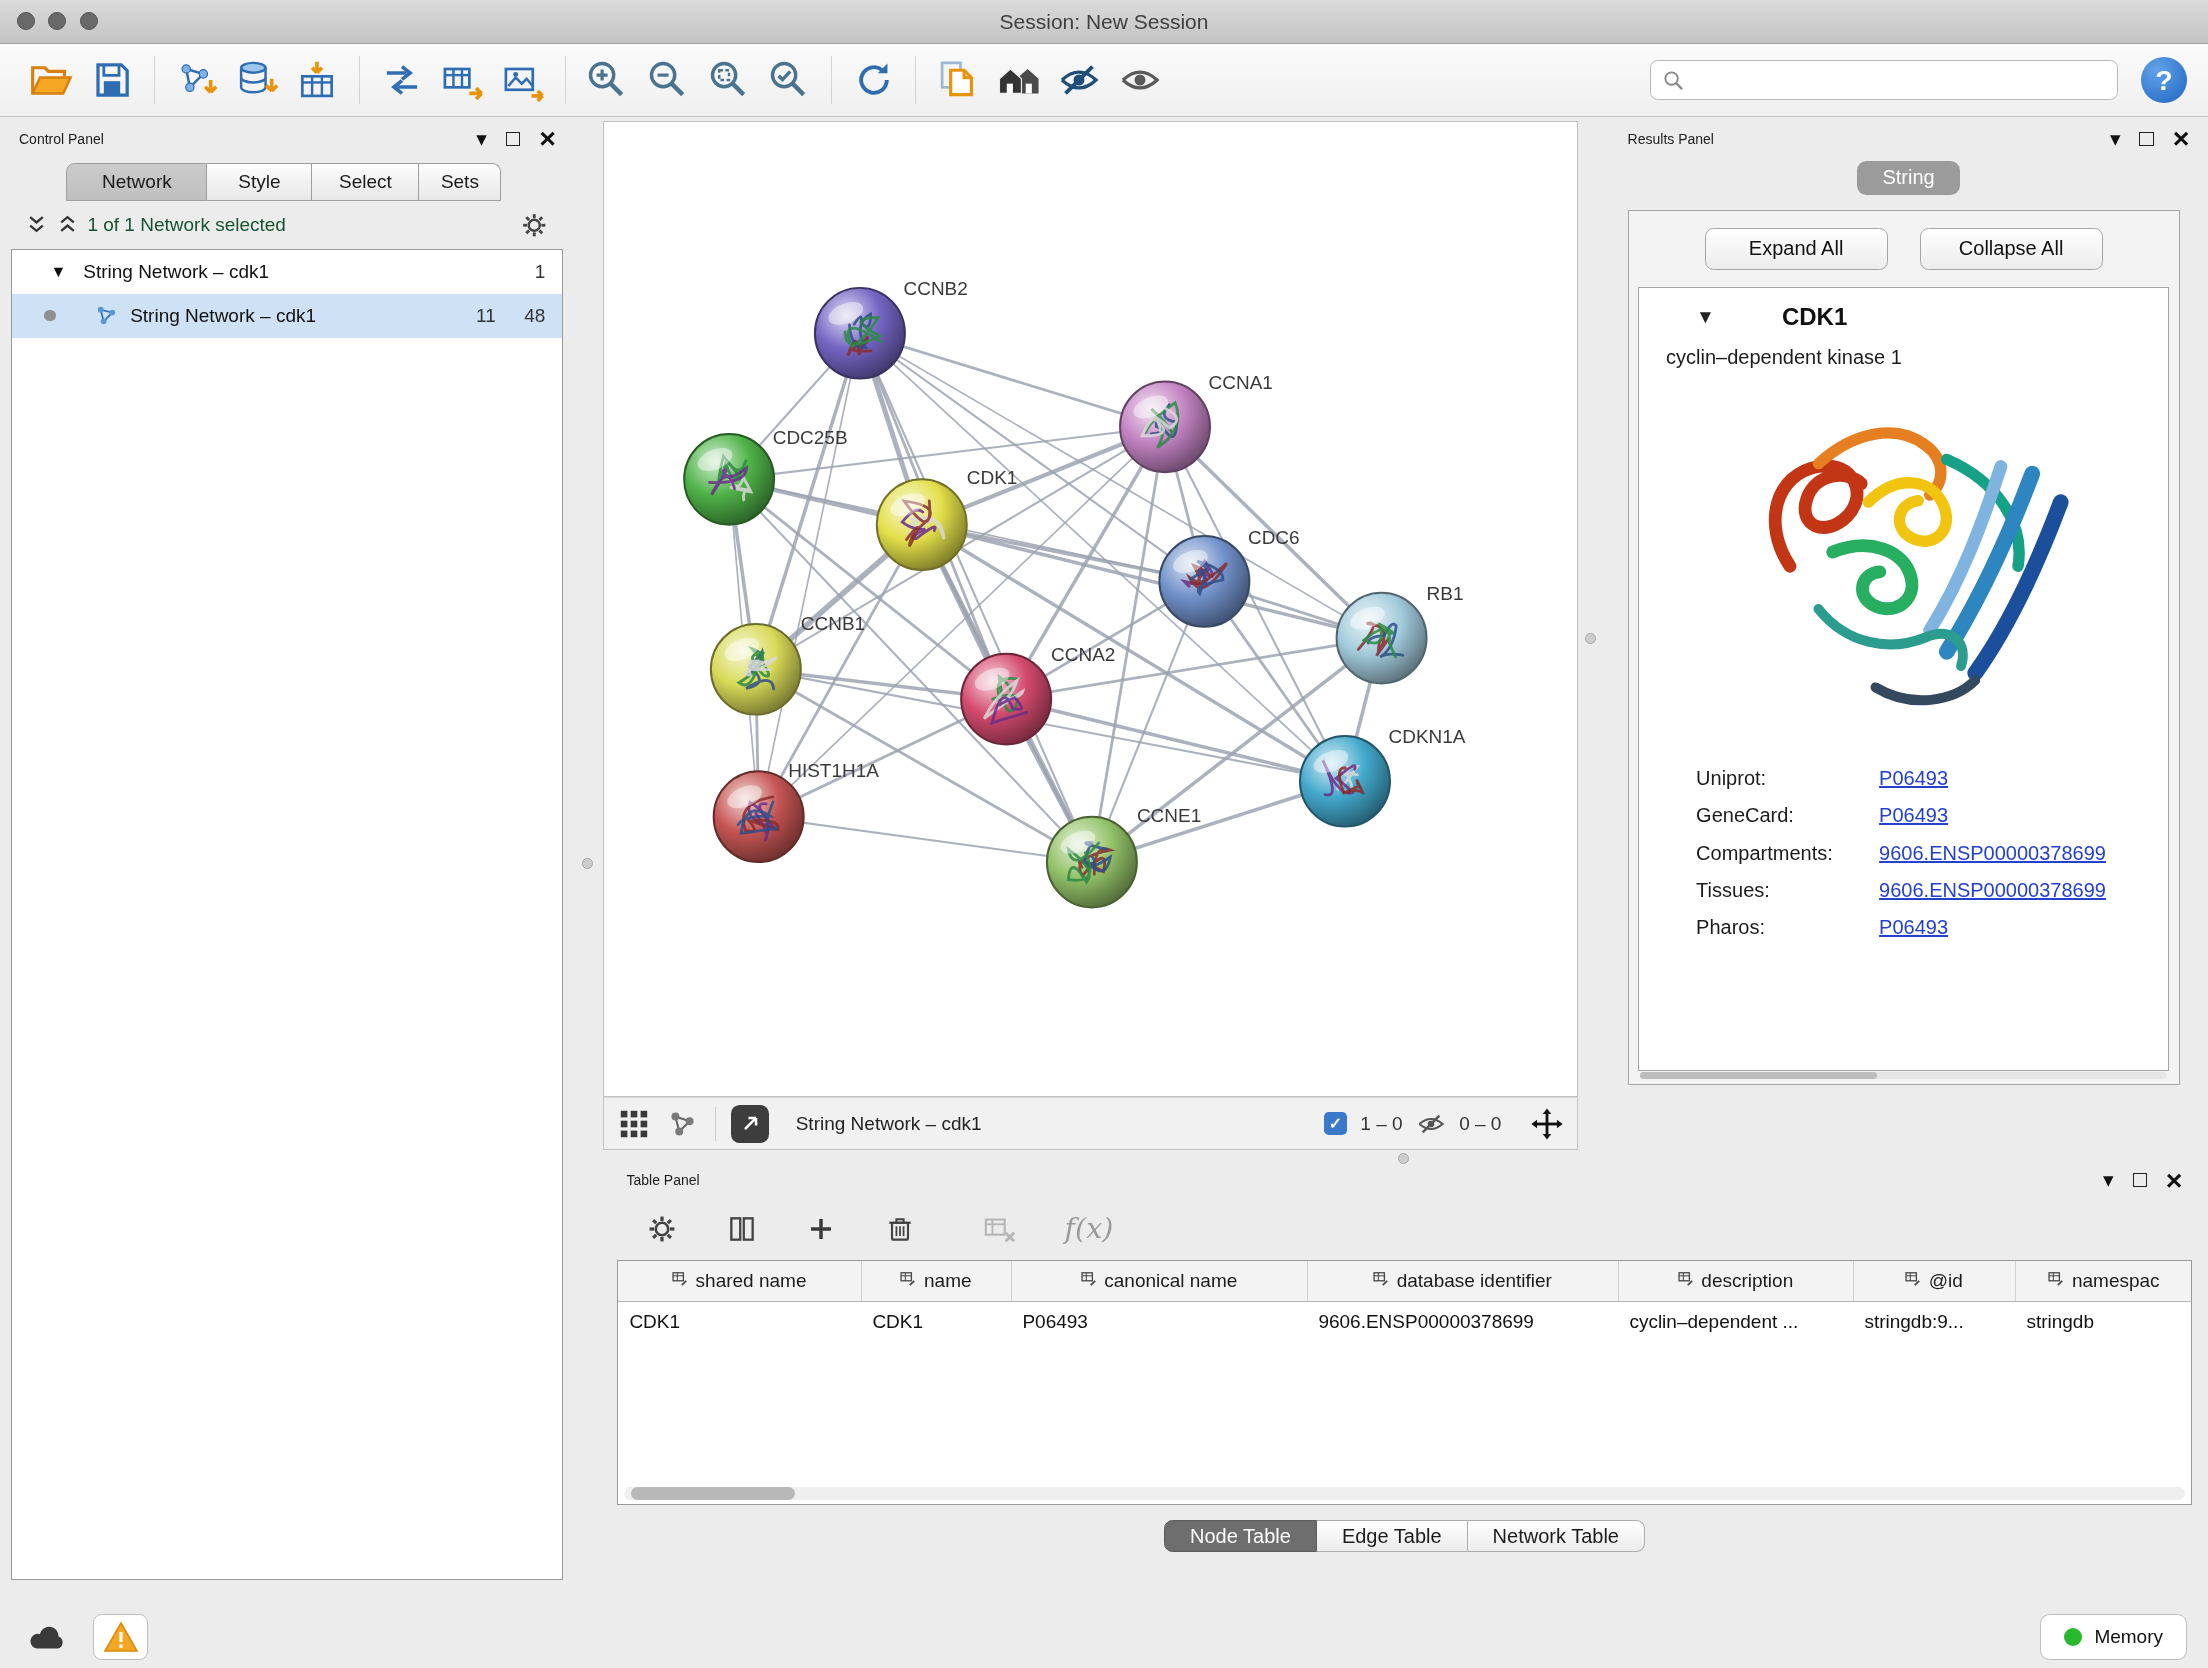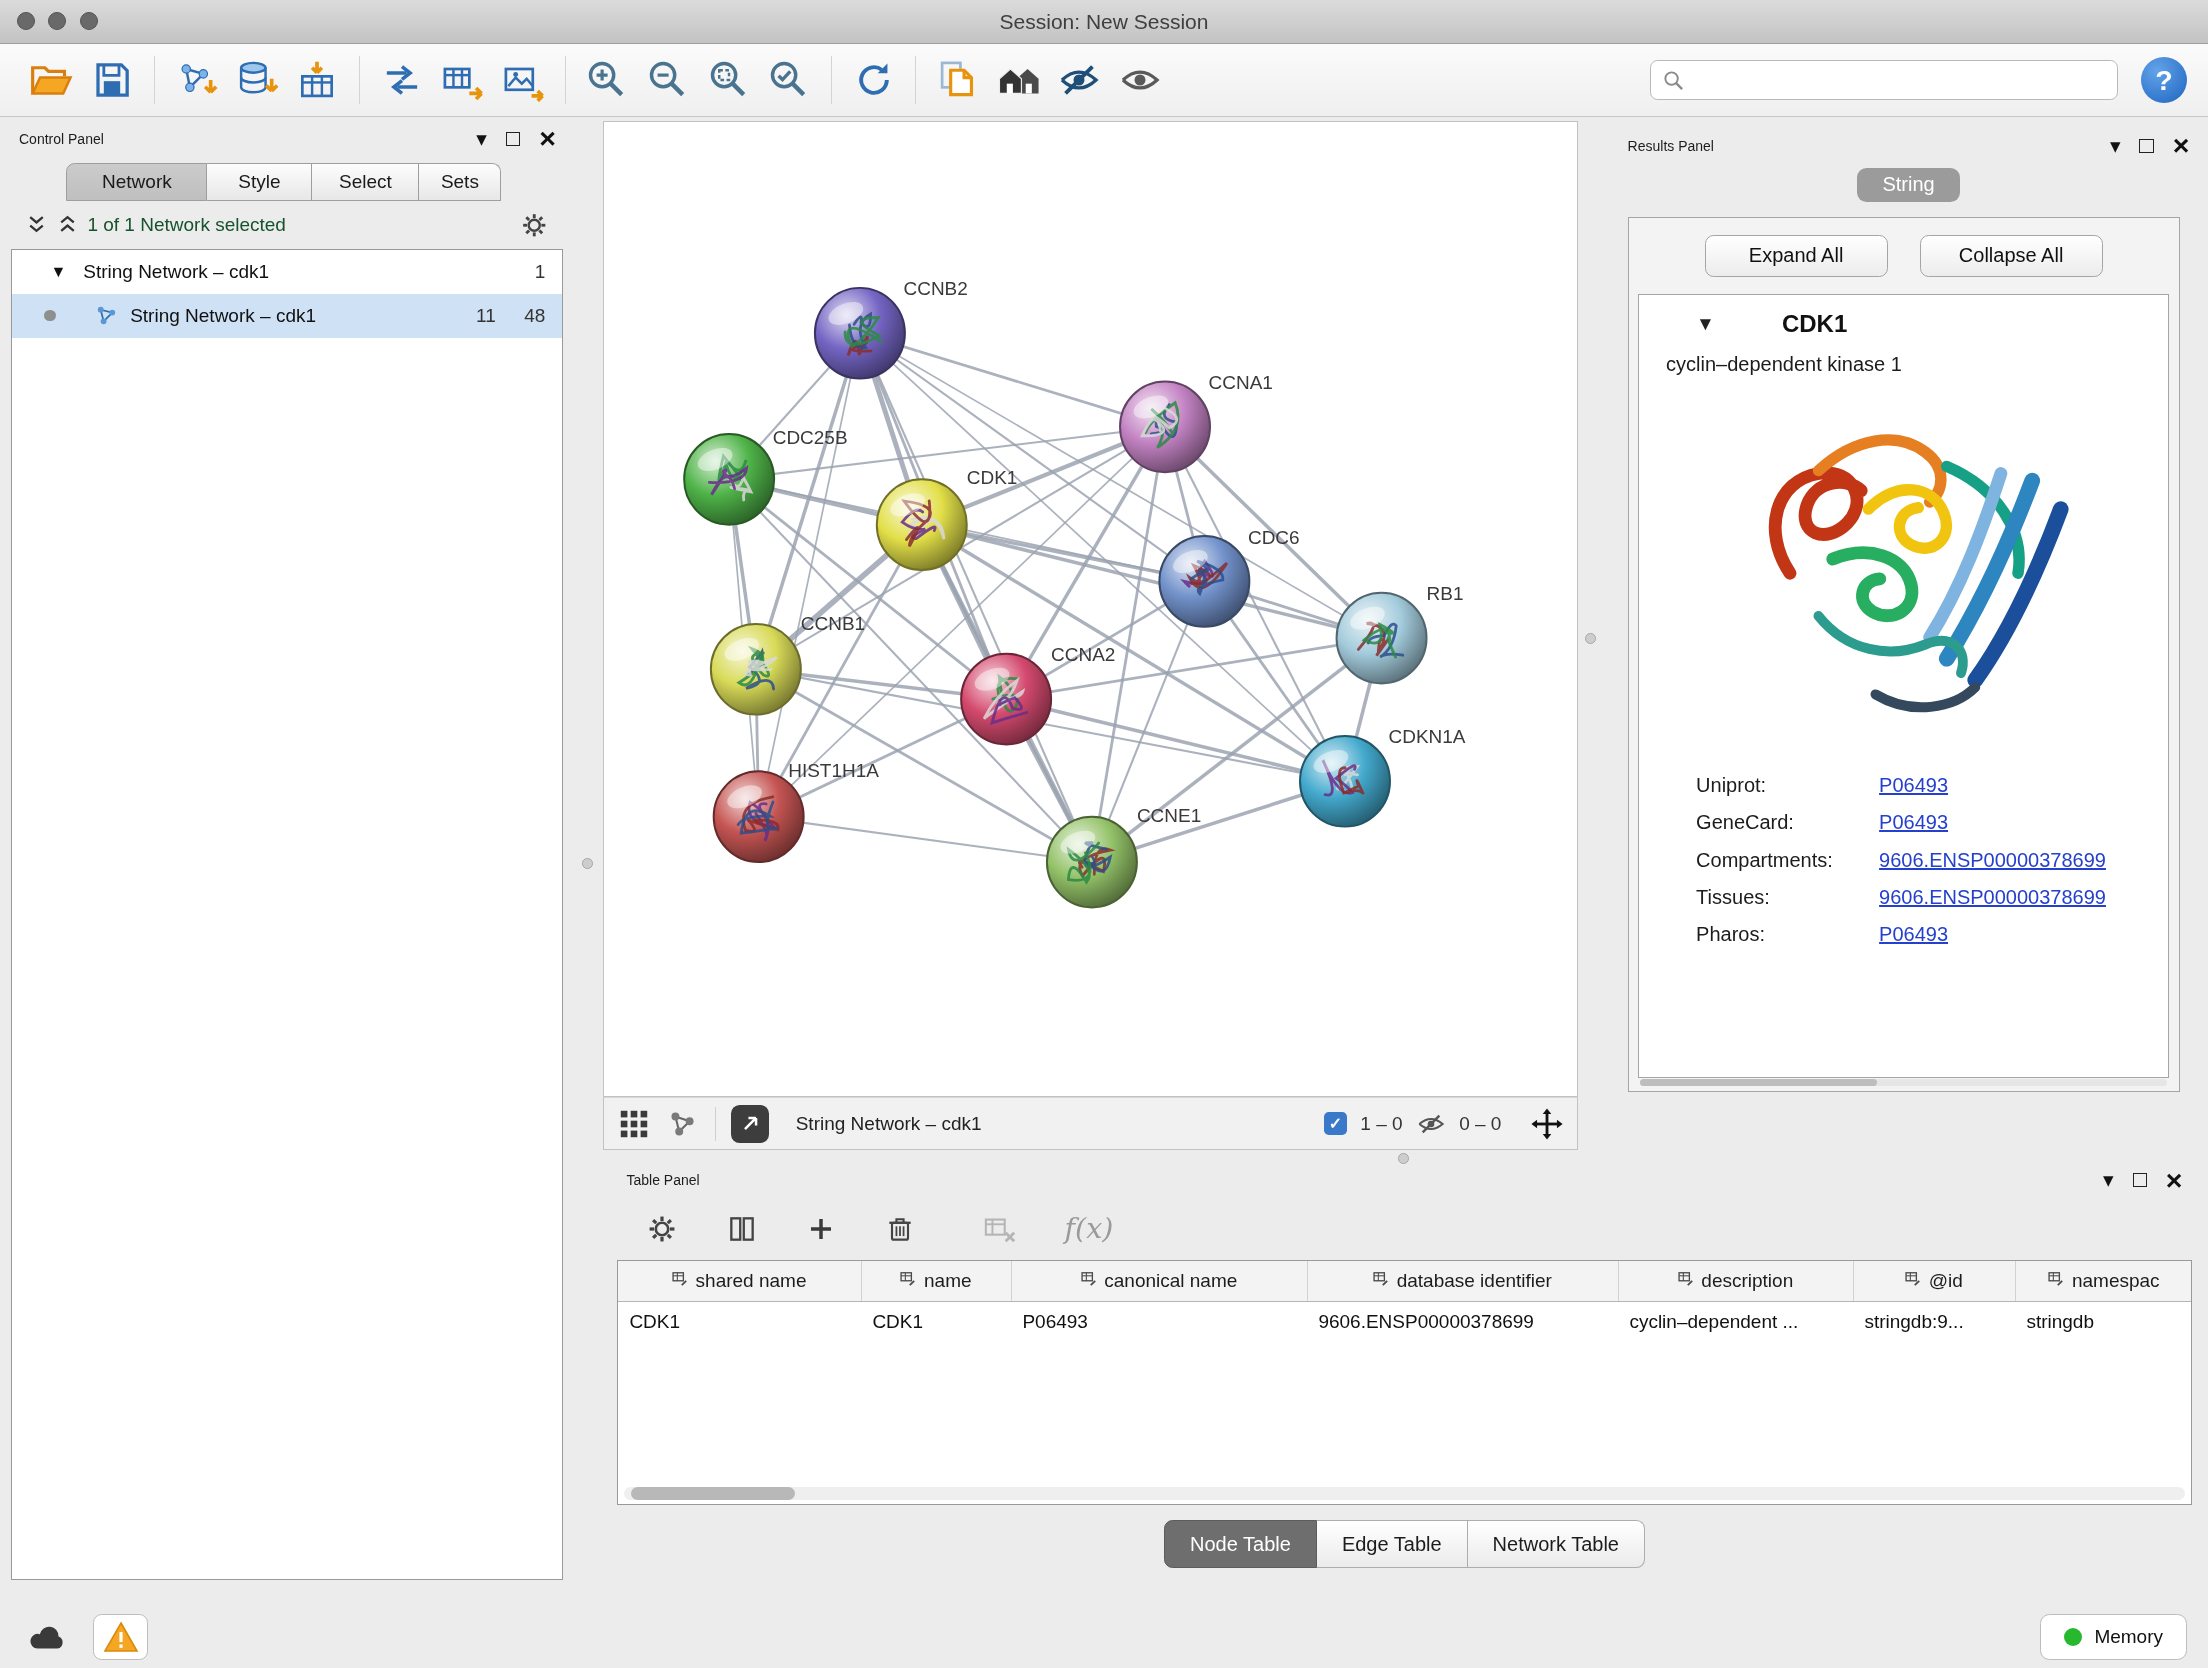--- a/index.html
+++ b/index.html
@@ -59,21 +59,21 @@
 .openbtn{width:38px;height:38px;border-radius:8.6px;background:#3d3d3d;display:flex;align-items:center;justify-content:center;}
 .nname{font-size:19px;color:#222;margin-left:11.4px;}
 .ns-right{margin-left:auto;display:flex;align-items:center;gap:13.3px;}
 .checkbox{width:23px;height:23px;border-radius:4.8px;background:#3a78c9;display:flex;align-items:center;justify-content:center;color:#fff;font-size:16px;font-weight:bold;}
 .counts{font-size:19px;color:#333;}
 
 
 .grip{position:absolute;width:10.5px;height:10.5px;border-radius:50%;background:#cdcdcd;border:1px solid #a8a8a8;}
 
 
-.rpanel{position:absolute;left:1620px;top:3.8px;width:577px;height:1020px;display:flex;flex-direction:column;margin-top:7px;}
+.rpanel{position:absolute;left:1620px;top:3.8px;width:577px;height:1020px;display:flex;flex-direction:column;}
 .string-pill{align-self:center;margin-top:3.8px;background:#9b9b9b;color:#fff;font-size:20px;padding:5.7px 25px;border-radius:9.5px;}
 .rbox{margin-top:15px;margin-left:7.6px;width:552px;height:875px;border:1px solid #a5a5a5;background:#f3f3f3;padding:17px 9.5px 13.3px;display:flex;flex-direction:column;position:relative;}
 .rbuttons{display:flex;justify-content:center;gap:32px;}
 .rbtn{min-width:183px;height:42px;border:1px solid #a5a5a5;border-radius:8.6px;background:linear-gradient(#ffffff,#ececec);font-size:20px;display:flex;align-items:center;justify-content:center;color:#111;}
 .protein-box{margin-top:17px;border:1px solid #a5a5a5;background:#fff;flex:1;overflow:hidden;}
 .pb-head{display:flex;align-items:center;gap:67px;padding:15px 0 9.5px 57px;}
 .ph-name{font-size:24px;font-weight:bold;color:#111;}
 .pb-desc{padding:5.7px 0 0 27px;font-size:20px;color:#1c1c1c;}
 .structure{display:block;margin:25px auto 0;}
 .crosslinks-title{font-size:22px;font-weight:bold;padding:27px 0 11.4px 32px;color:#111;}
@@ -88,21 +88,21 @@
 .tp-toolbar{height:63px;display:flex;align-items:center;gap:48px;padding-left:28.5px;}
 .fx{font-family:"DejaVu Serif",serif;font-style:italic;color:#9a9a9a;font-size:28.5px;}
 .ttable{margin:0 0;background:#fff;border:1px solid #999;height:245px;position:relative;overflow:hidden;}
 table{border-collapse:collapse;width:100%;table-layout:fixed;}
 th{height:40px;background:#f3f3f3;border-right:1px solid #d2d2d2;border-bottom:1px solid #b5b5b5;font-weight:normal;font-size:19px;color:#1c1c1c;}
 th .hwrap{display:flex;align-items:center;justify-content:center;gap:7.6px;overflow:hidden;white-space:nowrap;}
 td{height:42px;font-size:19px;padding:0 11.4px;color:#111;white-space:nowrap;overflow:hidden;}
 .tscroll{position:absolute;bottom:3.8px;left:5.7px;right:5.7px;height:13.3px;background:#efefef;border-radius:6.7px;}
 .tscroll .thumb{width:164px;height:13.3px;background:#b8b8b8;border-radius:6.7px;margin-left:7.6px;}
 .tp-tabs{margin-top:15px;display:flex;justify-content:center;}
-.ttab{height:48px;padding:0 25px;display:flex;align-items:center;justify-content:center;font-size:20px;border:1px solid #adadad;border-left-width:0;background:linear-gradient(#ffffff,#ebebeb);color:#1c1c1c;}
+.ttab{height:32px;padding:0 25px;display:flex;align-items:center;justify-content:center;font-size:20px;border:1px solid #adadad;border-left-width:0;background:linear-gradient(#ffffff,#ebebeb);color:#1c1c1c;}
 .ttab:first-child{border-left-width:1px;border-radius:8.6px 0 0 8.6px;}
 .ttab:last-child{border-radius:0 8.6px 8.6px 0;}
 .ttab.sel{background:#6e6e6e;color:#fff;border-color:#5c5c5c;}
 
 
 .wstatus{height:64px;display:flex;align-items:center;padding:0 21px;gap:21px;background:#ececec;}
 .sbtn{height:46px;min-width:51px;display:flex;align-items:center;justify-content:center;border-radius:8.6px;}
 .sbtn.bordered{border:1px solid #bdbdbd;background:#fff;min-width:55px;}
 .memory{margin-left:auto;height:46px;border:1px solid #bdbdbd;border-radius:9.5px;background:#fff;display:flex;align-items:center;gap:12.4px;padding:0 23px;font-size:19px;color:#111;}
 .mem-dot{width:18px;height:18px;border-radius:50%;background:#27b82e;}

